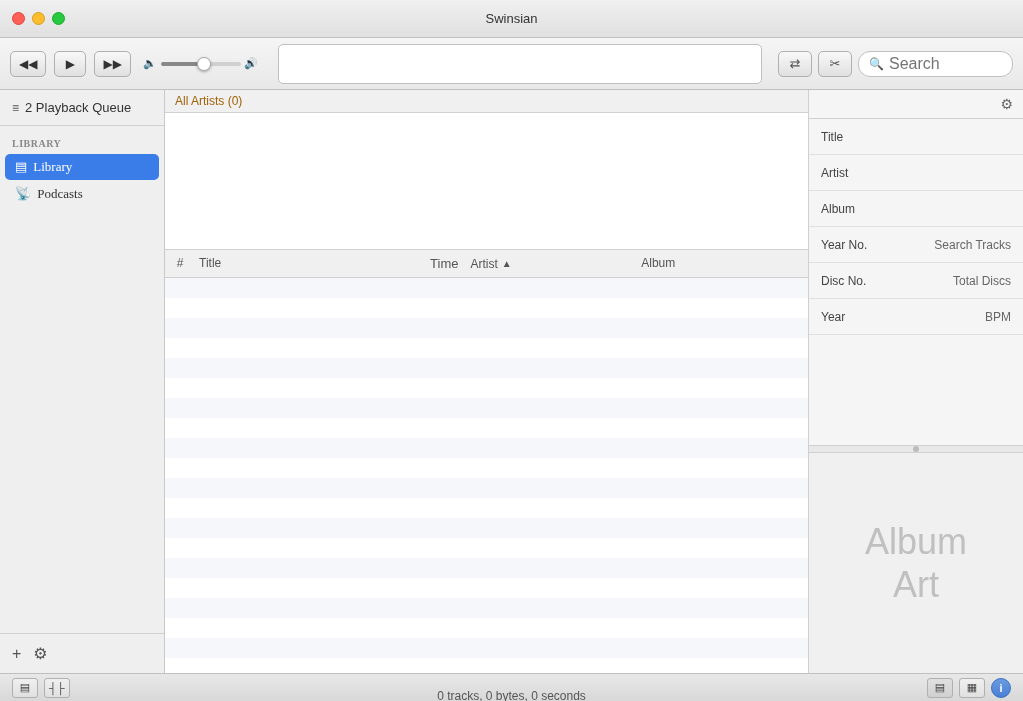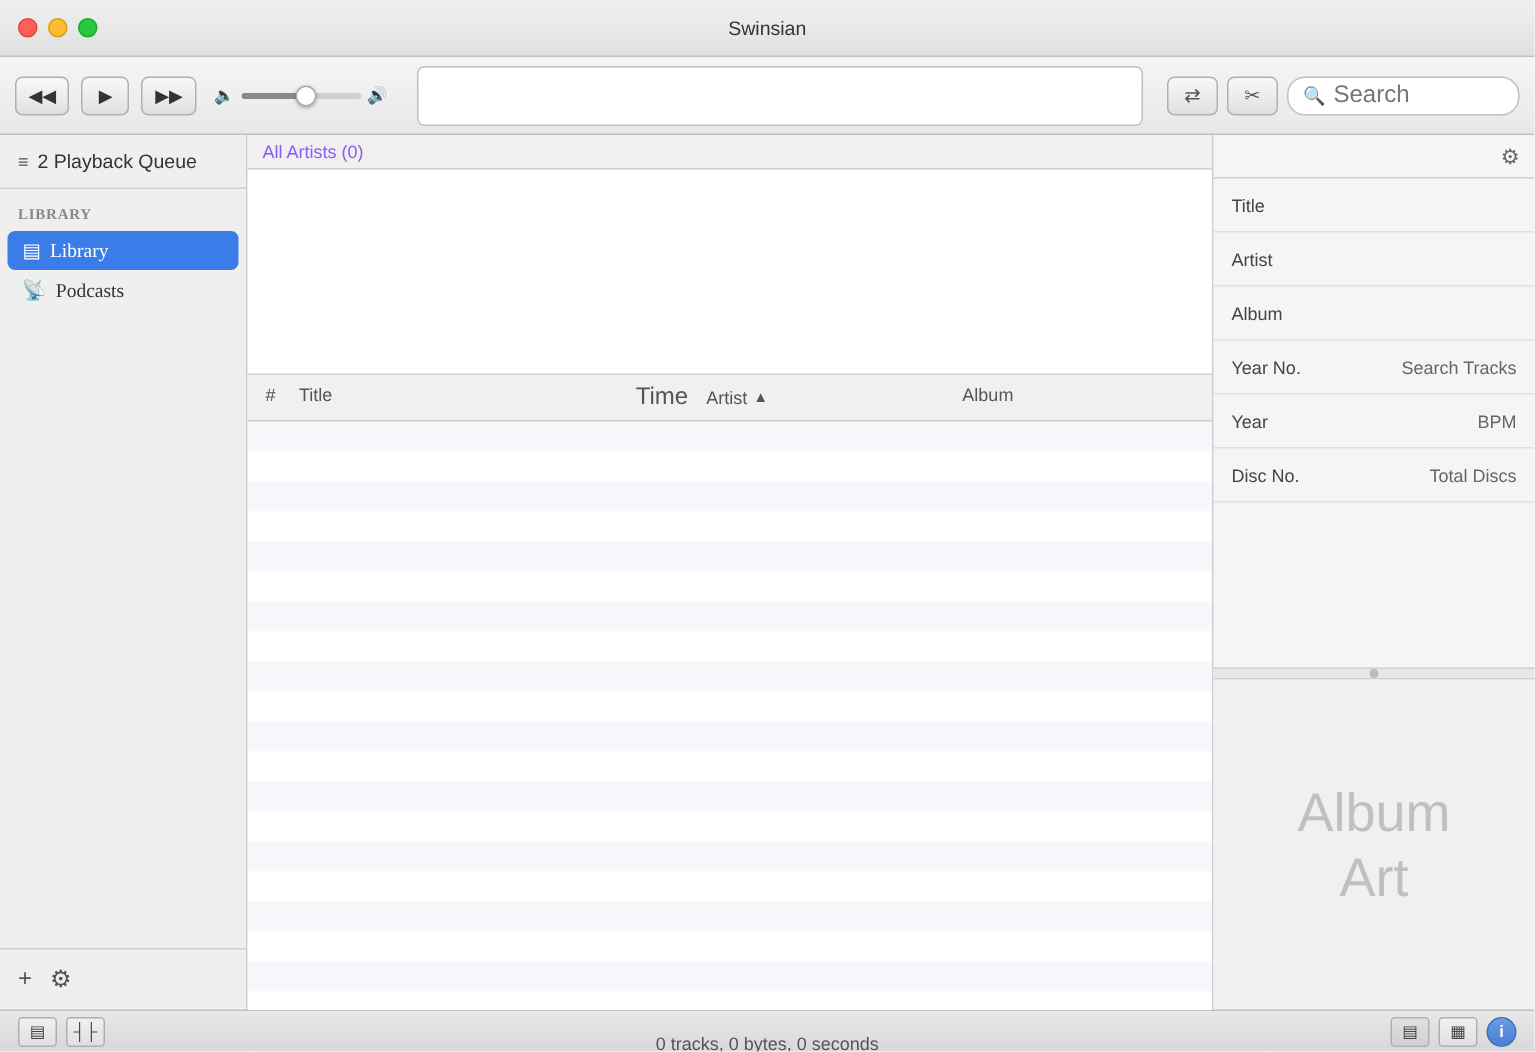--- a/index.html
+++ b/index.html
@@ -237,41 +237,41 @@
       flex: 1;
       border-right: 1px solid #d0d0d0;
       overflow-y: auto;
     }
     .browser-col:last-child { border-right: none; }
     .browser-col-header {
       padding: 4px 10px;
       background: #f0f0f0;
       border-bottom: 1px solid #d0d0d0;
       font-size: 12px;
-      color: #8b5cf6;
+      color: #a16207;
       font-weight: 500;
     }
 
     
     .track-list {
       flex: 1;
       overflow-y: auto;
     }
     .track-list-header {
       display: flex;
       background: #f0f0f0;
       border-bottom: 1px solid #d0d0d0;
       padding: 4px 0;
       position: sticky;
       top: 0;
       z-index: 1;
     }
     .col-num { width: 30px; text-align: center; font-size: 12px; color: #555; font-weight: 500; padding: 2px 4px; }
     .col-title { flex: 2.5; font-size: 12px; color: #555; font-weight: 500; padding: 2px 4px; }
-    .col-time { width: 60px; text-align: right; font-size: 16px; color: #555; font-weight: 500; padding: 2px 8px; }
+    .col-time { width: 60px; text-align: right; font-size: 13px; color: #555; font-weight: 500; padding: 2px 8px; }
     .col-artist { flex: 2; font-size: 12px; color: #555; font-weight: 500; padding: 2px 4px; display: flex; align-items: center; gap: 4px; }
     .col-album { flex: 2; font-size: 12px; color: #555; font-weight: 500; padding: 2px 4px; }
 
     .track-row {
       display: flex;
       align-items: center;
       padding: 2px 0;
       height: 20px;
     }
     .track-row:nth-child(even) { background: #f5f7fa; }
@@ -656,27 +656,27 @@
       <div class="metadata-row">
         <span class="metadata-label">Album</span>
       </div>
 
       <div class="metadata-row" style="justify-content: space-between;">
         <span class="metadata-label">Year No.</span>
         <span class="metadata-value">Search Tracks</span>
       </div>
 
       <div class="metadata-row" style="justify-content: space-between;">
+        <span class="metadata-label">Disc No.</span>
+        <span class="metadata-value">Total Discs</span>
+      </div>
+
+      <div class="metadata-row" style="justify-content: space-between;">
         <span class="metadata-label">Year</span>
         <span class="metadata-value">BPM</span>
-      </div>
-
-      <div class="metadata-row" style="justify-content: space-between;">
-        <span class="metadata-label">Disc No.</span>
-        <span class="metadata-value">Total Discs</span>
       </div>
 
     </div>
 
     <div class="divider-handle">
       <div class="divider-dot"></div>
     </div>
 
     <div class="album-art-panel">
       <div class="album-art-text">Album<br>Art</div>

